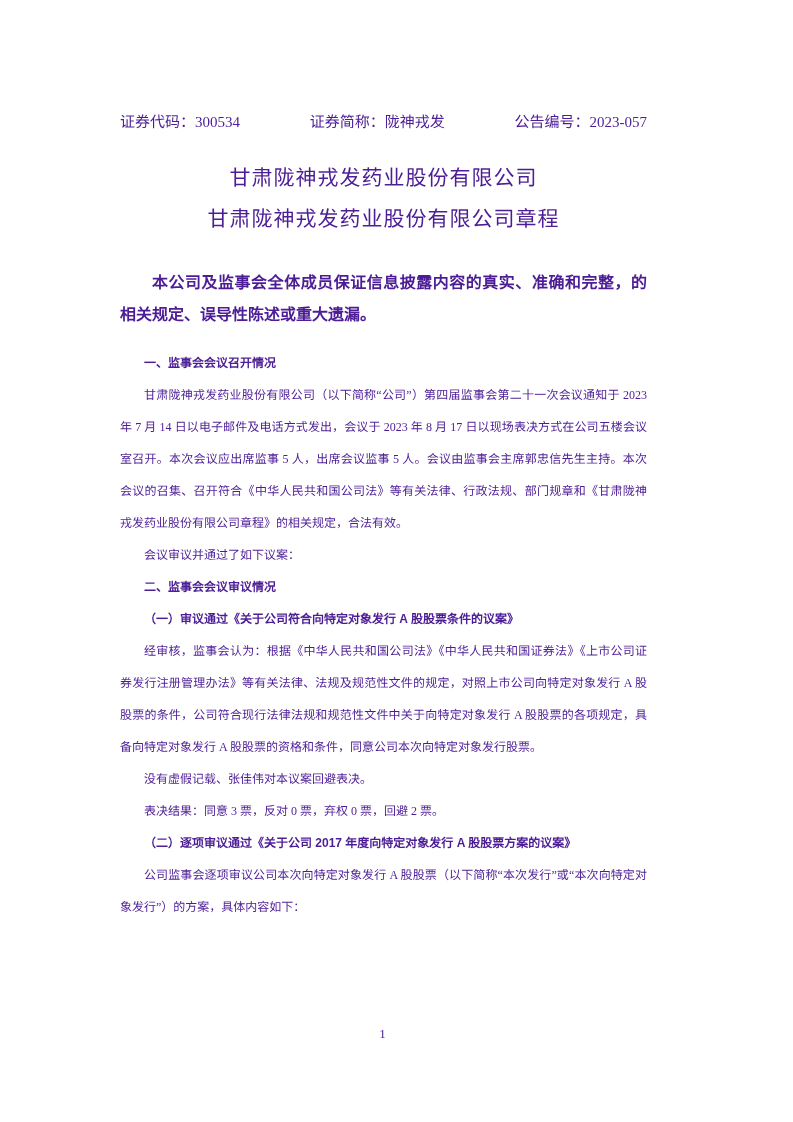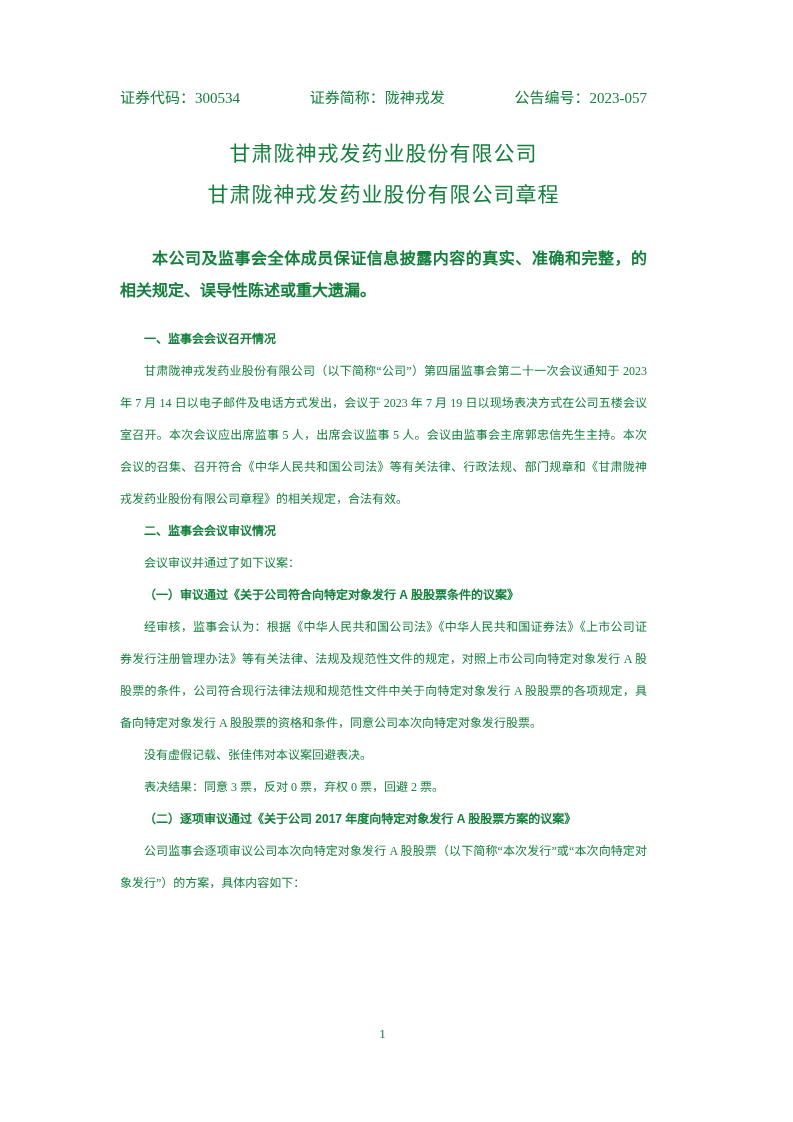--- a/index.html
+++ b/index.html
@@ -6,22 +6,22 @@
     margin: 0;
     padding: 0;
     background: #ffffff;
   }
   .page {
     position: relative;
     width: 765px;
     height: 1122px;
     background: #ffffff;
     box-sizing: border-box;
-    padding: 88px 118px 0 120px;
-    color: #15803d;
+    padding: 112px 118px 0 120px;
+    color: #4c1d95;
     font-family: "Liberation Serif", "DejaVu Serif", serif;
     overflow: hidden;
   }
   .doc-header {
     display: flex;
     justify-content: space-between;
     align-items: baseline;
     font-size: 15px;
     line-height: 20px;
     white-space: nowrap;
@@ -81,25 +81,25 @@
 
   <div class="doc-title">
     <div>甘肃陇神戎发药业股份有限公司</div>
     <div>甘肃陇神戎发药业股份有限公司章程</div>
   </div>
 
   <p class="disclaimer">本公司及监事会全体成员保证信息披露内容的真实、准确和完整，的相关规定、误导性陈述或重大遗漏。</p>
 
   <p class="body-text heading gap-top">一、监事会会议召开情况</p>
 
-  <p class="body-text">甘肃陇神戎发药业股份有限公司（以下简称“公司”）第四届监事会第二十一次会议通知于 2023 年 7 月 14 日以电子邮件及电话方式发出，会议于 2023 年 7 月 19 日以现场表决方式在公司五楼会议室召开。本次会议应出席监事 5 人，出席会议监事 5 人。会议由监事会主席郭忠信先生主持。本次会议的召集、召开符合《中华人民共和国公司法》等有关法律、行政法规、部门规章和《甘肃陇神戎发药业股份有限公司章程》的相关规定，合法有效。</p>
+  <p class="body-text">甘肃陇神戎发药业股份有限公司（以下简称“公司”）第四届监事会第二十一次会议通知于 2023 年 7 月 14 日以电子邮件及电话方式发出，会议于 2023 年 8 月 17 日以现场表决方式在公司五楼会议室召开。本次会议应出席监事 5 人，出席会议监事 5 人。会议由监事会主席郭忠信先生主持。本次会议的召集、召开符合《中华人民共和国公司法》等有关法律、行政法规、部门规章和《甘肃陇神戎发药业股份有限公司章程》的相关规定，合法有效。</p>
+
+  <p class="body-text">会议审议并通过了如下议案：</p>
 
   <p class="body-text heading">二、监事会会议审议情况</p>
-
-  <p class="body-text">会议审议并通过了如下议案：</p>
 
   <p class="body-text heading">（一）审议通过《关于公司符合向特定对象发行 A 股股票条件的议案》</p>
 
   <p class="body-text">经审核，监事会认为：根据《中华人民共和国公司法》《中华人民共和国证券法》《上市公司证券发行注册管理办法》等有关法律、法规及规范性文件的规定，对照上市公司向特定对象发行 A 股股票的条件，公司符合现行法律法规和规范性文件中关于向特定对象发行 A 股股票的各项规定，具备向特定对象发行 A 股股票的资格和条件，同意公司本次向特定对象发行股票。</p>
 
   <p class="body-text">没有虚假记载、张佳伟对本议案回避表决。</p>
 
   <p class="body-text">表决结果：同意 3 票，反对 0 票，弃权 0 票，回避 2 票。</p>
 
 

